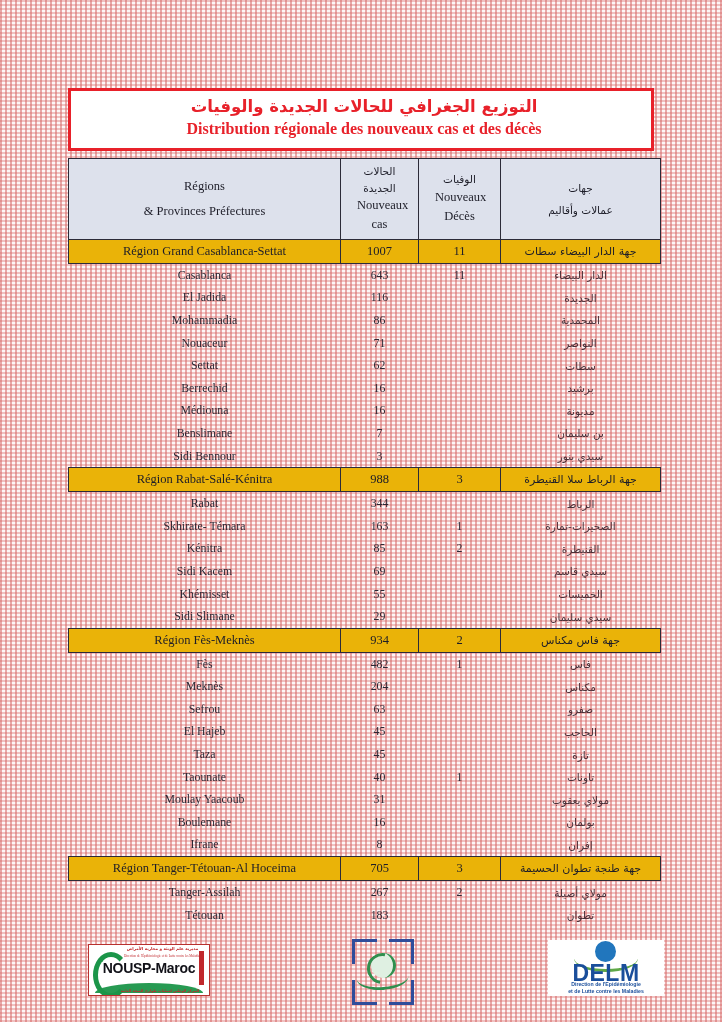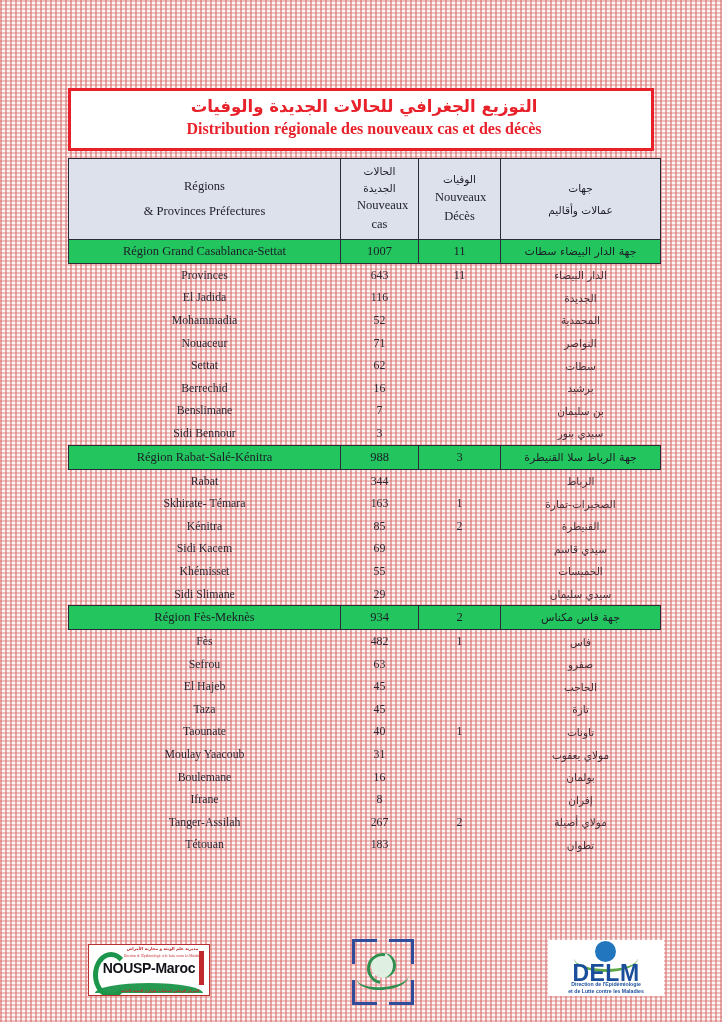--- a/index.html
+++ b/index.html
@@ -100,21 +100,21 @@
     font-family: "DejaVu Sans", sans-serif;
     direction: rtl;
     font-size: 10.5px;
     display: block;
   }
   .hdr-line-fr { display: block; }
   .hdr-sp { display: block; height: 6px; }
 
   
   tr.region td {
-    background: #22c55e;
+    background: #eab308;
     border: 1.2px solid #2b2b38;
     height: 21px;
     font-size: 12.5px;
     padding: 1px 4px;
   }
   tr.region td.ar {
     font-family: "DejaVu Sans", sans-serif;
     direction: rtl;
     font-size: 11px;
   }
@@ -356,54 +356,60 @@
               <span class="hdr-line-ar">عمالات وأقاليم</span>
             </td>
           </tr>
           <tr class="region">
             <td>Région Grand Casablanca-Settat</td>
             <td class="num">1007</td>
             <td class="num">11</td>
             <td class="ar">جهة الدار البيضاء سطات</td>
           </tr>
           <tr class="prov">
-            <td>Provinces</td>
+            <td>Casablanca</td>
             <td class="num">643</td>
             <td class="num">11</td>
             <td class="ar">الدار البيضاء</td>
           </tr>
           <tr class="prov">
             <td>El Jadida</td>
             <td class="num">116</td>
             <td class="num"></td>
             <td class="ar">الجديدة</td>
           </tr>
           <tr class="prov">
             <td>Mohammadia</td>
-            <td class="num">52</td>
+            <td class="num">86</td>
             <td class="num"></td>
             <td class="ar">المحمدية</td>
           </tr>
           <tr class="prov">
             <td>Nouaceur</td>
             <td class="num">71</td>
             <td class="num"></td>
             <td class="ar">النواصر</td>
           </tr>
           <tr class="prov">
             <td>Settat</td>
             <td class="num">62</td>
             <td class="num"></td>
             <td class="ar">سطات</td>
           </tr>
           <tr class="prov">
             <td>Berrechid</td>
             <td class="num">16</td>
             <td class="num"></td>
             <td class="ar">برشيد</td>
+          </tr>
+          <tr class="prov">
+            <td>Médiouna</td>
+            <td class="num">16</td>
+            <td class="num"></td>
+            <td class="ar">مديونة</td>
           </tr>
           <tr class="prov">
             <td>Benslimane</td>
             <td class="num">7</td>
             <td class="num"></td>
             <td class="ar">بن سليمان</td>
           </tr>
           <tr class="prov">
             <td>Sidi Bennour</td>
             <td class="num">3</td>
@@ -458,20 +464,26 @@
             <td class="num">2</td>
             <td class="ar">جهة فاس مكناس</td>
           </tr>
           <tr class="prov">
             <td>Fès</td>
             <td class="num">482</td>
             <td class="num">1</td>
             <td class="ar">فاس</td>
           </tr>
           <tr class="prov">
+            <td>Meknès</td>
+            <td class="num">204</td>
+            <td class="num"></td>
+            <td class="ar">مكناس</td>
+          </tr>
+          <tr class="prov">
             <td>Sefrou</td>
             <td class="num">63</td>
             <td class="num"></td>
             <td class="ar">صفرو</td>
           </tr>
           <tr class="prov">
             <td>El  Hajeb</td>
             <td class="num">45</td>
             <td class="num"></td>
             <td class="ar">الحاجب</td>
@@ -498,20 +510,26 @@
             <td>Boulemane</td>
             <td class="num">16</td>
             <td class="num"></td>
             <td class="ar">بولمان</td>
           </tr>
           <tr class="prov">
             <td>Ifrane</td>
             <td class="num">8</td>
             <td class="num"></td>
             <td class="ar">إفران</td>
+          </tr>
+          <tr class="region">
+            <td>Région Tanger-Tétouan-Al Hoceima</td>
+            <td class="num">705</td>
+            <td class="num">3</td>
+            <td class="ar">جهة طنجة تطوان الحسيمة</td>
           </tr>
           <tr class="prov">
             <td>Tanger-Assilah</td>
             <td class="num">267</td>
             <td class="num">2</td>
             <td class="ar">مولاي أصيلة</td>
           </tr>
           <tr class="prov">
             <td>Tétouan</td>
             <td class="num">183</td>

